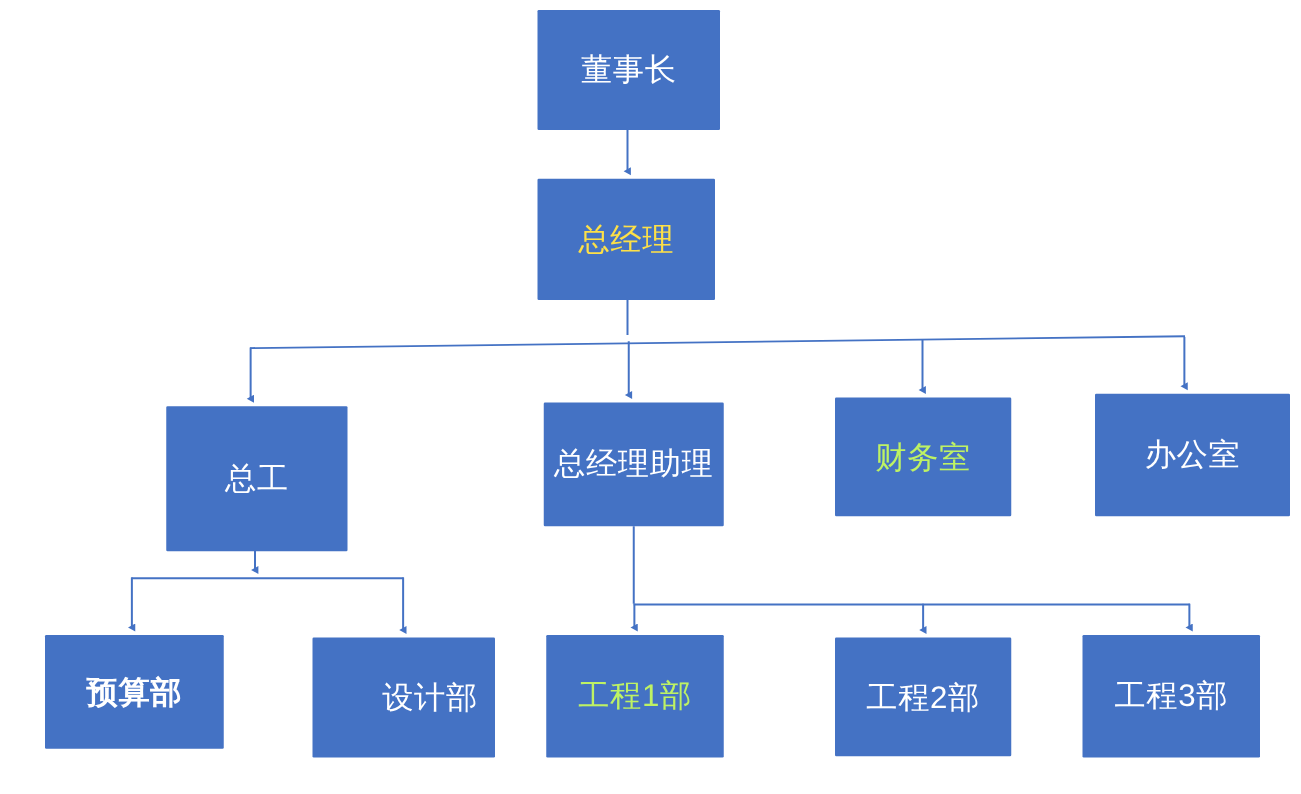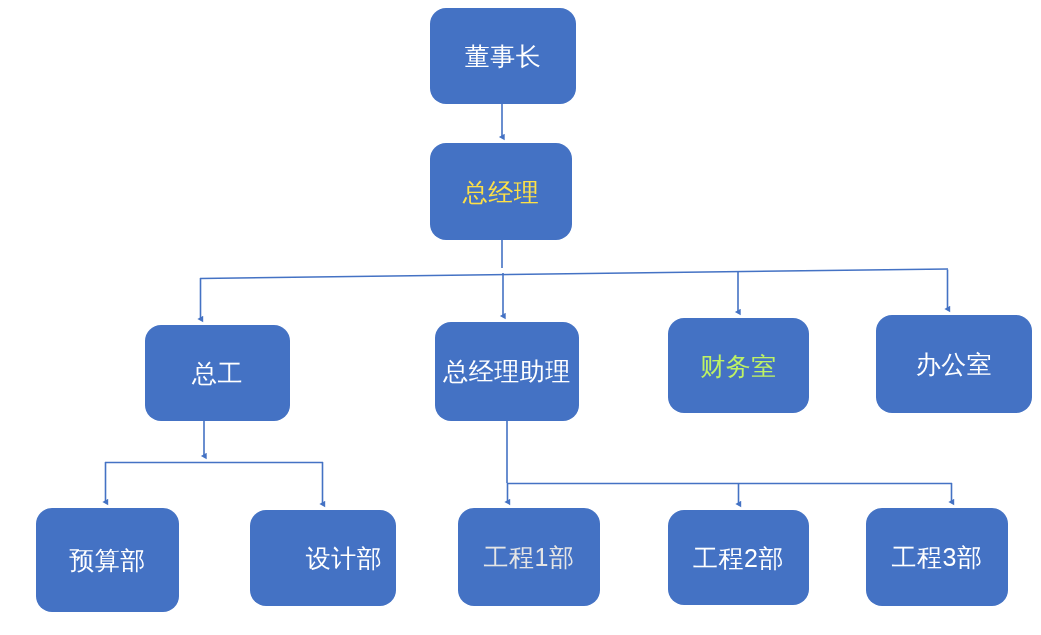--- a/index.html
+++ b/index.html
@@ -23,21 +23,21 @@
     left: 0;
     top: 0;
     width: 1041px;
     height: 635px;
     pointer-events: none;
   }
   .node {
     position: absolute;
     box-sizing: border-box;
     background: #4472C4;
-    border-radius: 16px;
+    border-radius: 1px;
     color: #ffffff;
     display: flex;
     align-items: center;
     justify-content: center;
     text-align: center;
     line-height: 1.28;
     letter-spacing: 0.5px;
     font-weight: 400;
     user-select: none;
   }
@@ -100,45 +100,45 @@
   </svg>
 
   <div class="node" id="node-chairman" style="left: 430px; top: 8px; width: 146px; height: 96px; background: rgb(68, 114, 196); color: rgb(255, 255, 255);">
     <span class="label">董事长</span>
   </div>
 
   <div class="node" id="node-gm" style="left: 430px; top: 143px; width: 142px; height: 97px; background: rgb(68, 114, 196); color: #fde047;">
     <span class="label">总经理</span>
   </div>
 
-  <div class="node" id="node-chief-eng" style="left: 145px; top: 325px; width: 145px; height: 96px; background: rgb(68, 114, 196); color: rgb(255, 255, 255);">
+  <div class="node" id="node-chief-eng" style="left: 133px; top: 325px; width: 145px; height: 116px; background: rgb(68, 114, 196); color: rgb(255, 255, 255);">
     <span class="label">总工</span>
   </div>
 
   <div class="node two-line" id="node-gm-assist" style="left: 435px; top: 322px; width: 144px; height: 99px; background: rgb(68, 114, 196); color: rgb(255, 255, 255); align-items: center;">
     <span class="label">总经理助理</span>
   </div>
 
   <div class="node" id="node-finance" style="left: 668px; top: 318px; width: 141px; height: 95px; background: rgb(68, 114, 196); color: #bef264;">
     <span class="label">财务室</span>
   </div>
 
   <div class="node" id="node-office" style="left: 876px; top: 315px; width: 156px; height: 98px; background: rgb(68, 114, 196); color: rgb(255, 255, 255);">
     <span class="label">办公室</span>
   </div>
 
-  <div class="node" id="node-budget" style="left: 36px; top: 508px; width: 143px; height: 104px; background: rgb(68, 114, 196); color: rgb(255, 255, 255);">
+  <div class="node" id="node-budget" style="left: 36px; top: 508px; width: 143px; height: 91px; background: rgb(68, 114, 196); color: rgb(255, 255, 255); font-weight: bold;">
     <span class="label">预算部</span>
   </div>
 
   <div class="node" id="node-design" style="left: 250px; top: 510px; width: 146px; height: 96px; background: rgb(68, 114, 196); color: rgb(255, 255, 255); padding-left: 42px;">
     <span class="label">设计部</span>
   </div>
 
-  <div class="node" id="node-eng1" style="left: 458px; top: 508px; width: 142px; height: 98px; background: rgb(68, 114, 196); color: #e5e5e5;">
+  <div class="node" id="node-eng1" style="left: 437px; top: 508px; width: 142px; height: 98px; background: rgb(68, 114, 196); color: #bef264;">
     <span class="label">工程1部</span>
   </div>
 
   <div class="node" id="node-eng2" style="left: 668px; top: 510px; width: 141px; height: 95px; background: rgb(68, 114, 196); color: rgb(255, 255, 255); justify-content: center;">
     <span class="label">工程2部</span>
   </div>
 
   <div class="node" id="node-eng3" style="left: 866px; top: 508px; width: 142px; height: 98px; background: rgb(68, 114, 196); color: rgb(255, 255, 255);">
     <span class="label">工程3部</span>
   </div>

